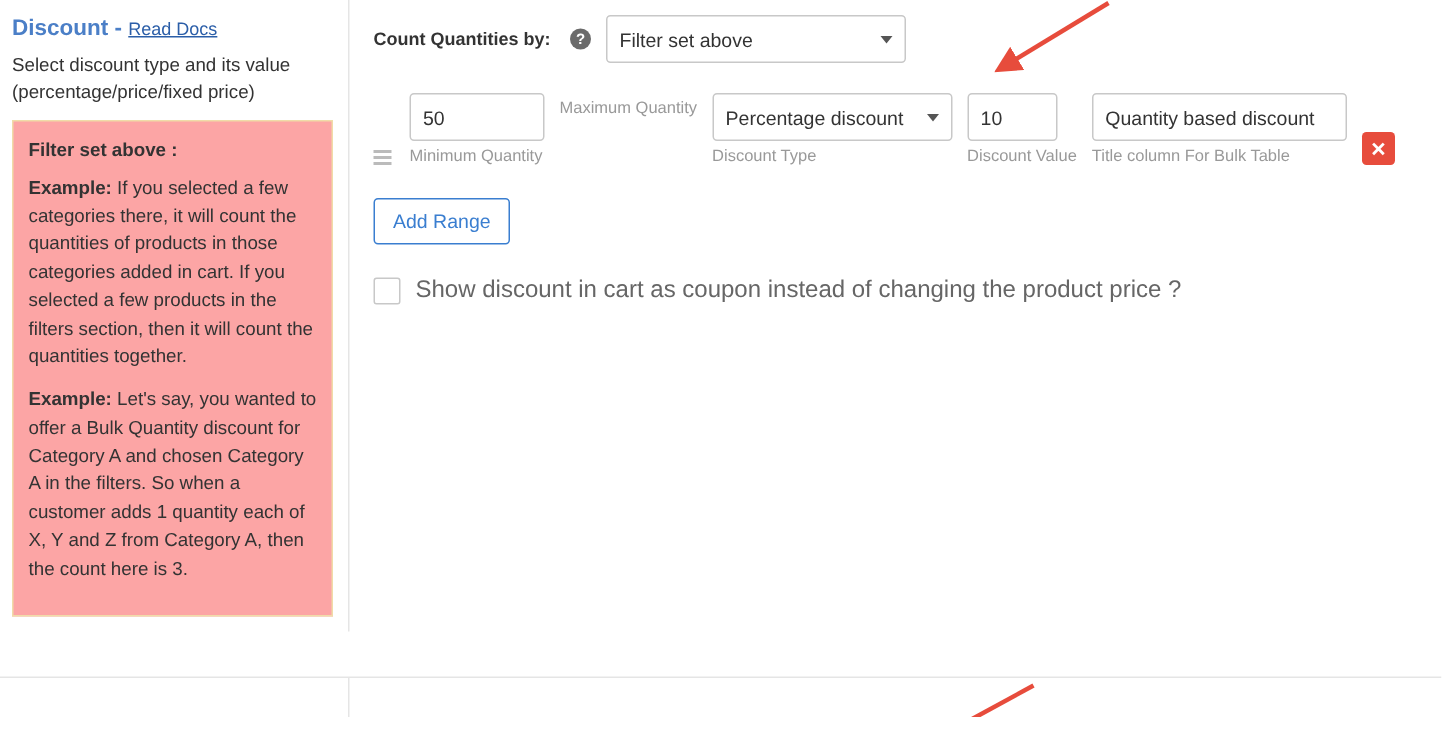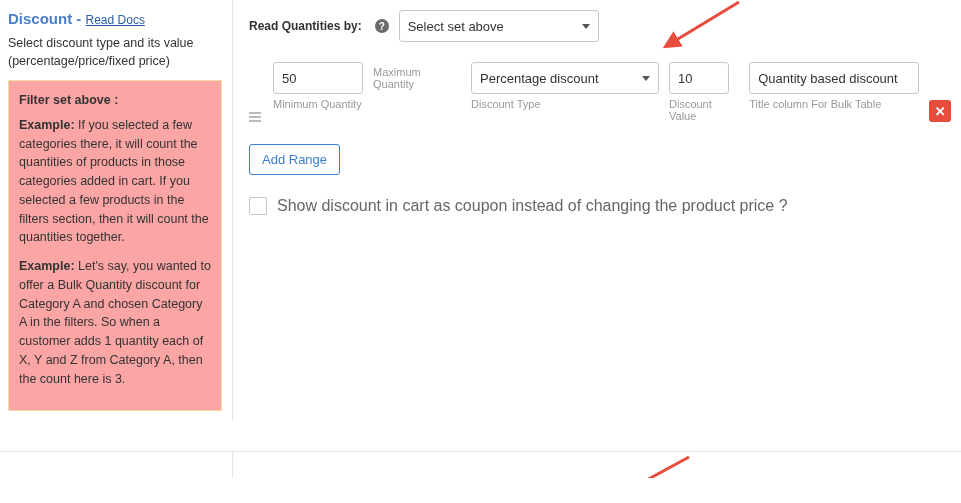--- a/index.html
+++ b/index.html
@@ -108,44 +108,44 @@
           <defs>
               <marker id="ah1" markerWidth="8" markerHeight="8" refX="2" refY="3" orient="auto">
                 <path d="M0,0 L6,3 L0,6 Z" fill="#e74c3c"></path>
               </marker>
             </defs>
           <line x1="76" y1="4" x2="10" y2="44" stroke="#e74c3c" stroke-width="3" marker-end="url(#ah1)"></line>
         </svg>
       </div>
 
       <div class="count-row">
-        <span class="field-label">Read Quantities by:</span>
+        <span class="field-label">Count Quantities by:</span>
         <span class="help-icon">?</span>
         <div class="select" style="width:200px;">
-          <span>Select set above</span>
+          <span>Filter set above</span>
           <span class="chev"></span>
         </div>
       </div>
 
       <div class="range-row">
         <div class="drag-handle">
           <div></div>
             <div></div>
             <div></div>
         </div>
         <div class="range-cols">
           <div class="range-col">
             <input class="input" style="width: 90px;" value="50">
             <span class="sub-label">Minimum Quantity</span>
           </div>
           <div class="range-col">
             <span class="sub-label">Maximum Quantity</span>
           </div>
           <div class="range-col">
-            <div class="select" style="width:188px;">
+            <div class="select" style="width:160px;">
               <span>Percentage discount</span>
               <span class="chev"></span>
             </div>
             <span class="sub-label">Discount Type</span>
           </div>
           <div class="range-col">
             <input class="input" style="width: 60px;" value="10">
             <span class="sub-label">Discount Value</span>
           </div>
           <div class="range-col">

